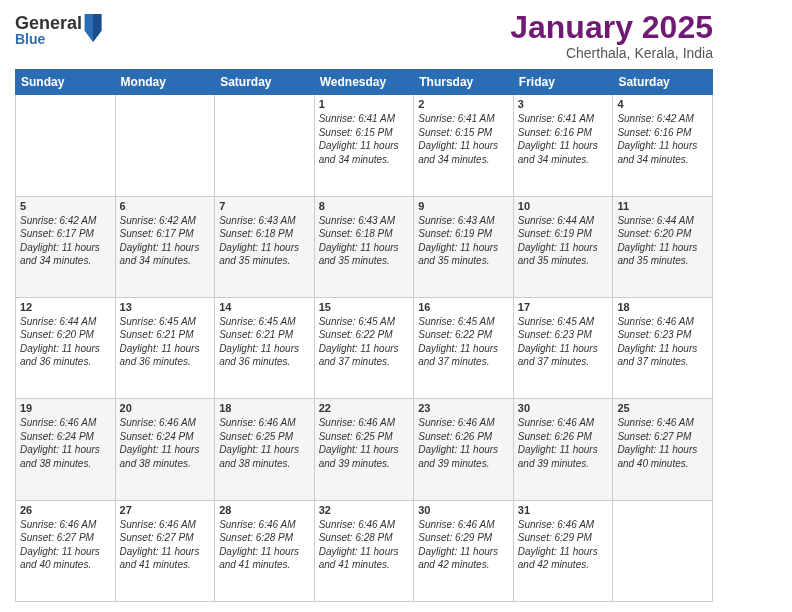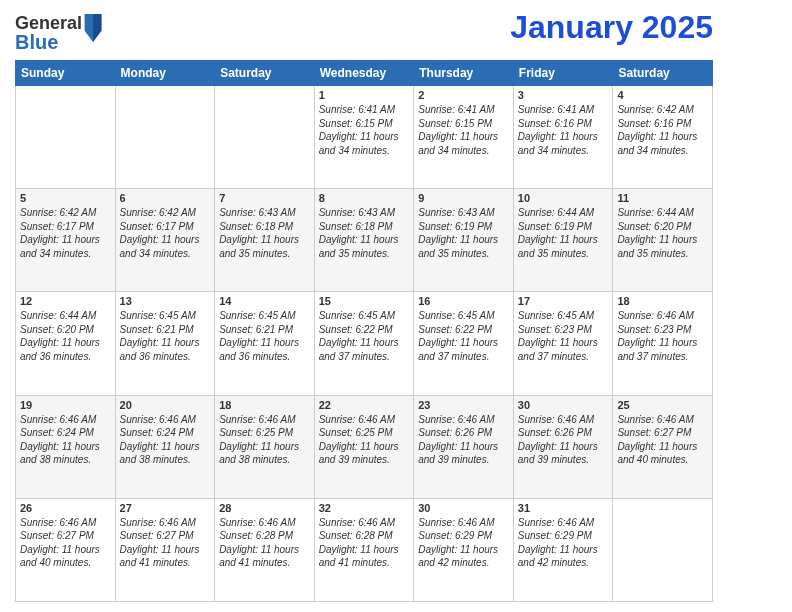--- a/index.html
+++ b/index.html
@@ -32,37 +32,37 @@
       display: flex;
       flex-direction: column;
       line-height: 1;
     }
     .logo-general {
       font-size: 18px;
       font-weight: bold;
       color: #333;
     }
     .logo-blue {
-      font-size: 20px;
+      font-size: 14px;
       font-weight: bold;
       color: #2a6db5;
     }
     .logo-icon {
       width: 18px;
       height: 28px;
       margin-left: 2px;
       margin-right: 2px;
     }
     .title-block {
       text-align: right;
     }
     .month-title {
       font-size: 32px;
       font-weight: bold;
-      color: #1d4ed8;
+      color: #701a75;
       line-height: 1.1;
     }
     .subtitle {
       font-size: 14px;
       color: #555;
     }
     .calendar {
       flex: 1;
       border: 1px solid #8b5cf6;
       border-collapse: collapse;
@@ -120,20 +120,21 @@
           <span class="logo-blue">Blue</span>
         </div>
         <svg class="logo-icon" viewBox="0 0 18 30" xmlns="http://www.w3.org/2000/svg">
           <polygon points="0,0 18,0 18,18 9,30 0,18" fill="#2a6db5"></polygon>
           <polygon points="9,0 18,0 18,18 9,30" fill="#1a4d8f"></polygon>
         </svg>
       </div>
     </div>
     <div class="title-block">
       <div class="month-title">January 2025</div>
+      <div class="subtitle">Cherthala, Kerala, India</div>
     </div>
   </div>
 
   <table class="calendar">
     <thead>
       <tr>
         <th>Sunday</th>
         <th>Monday</th>
         <th>Saturday</th>
         <th>Wednesday</th>

